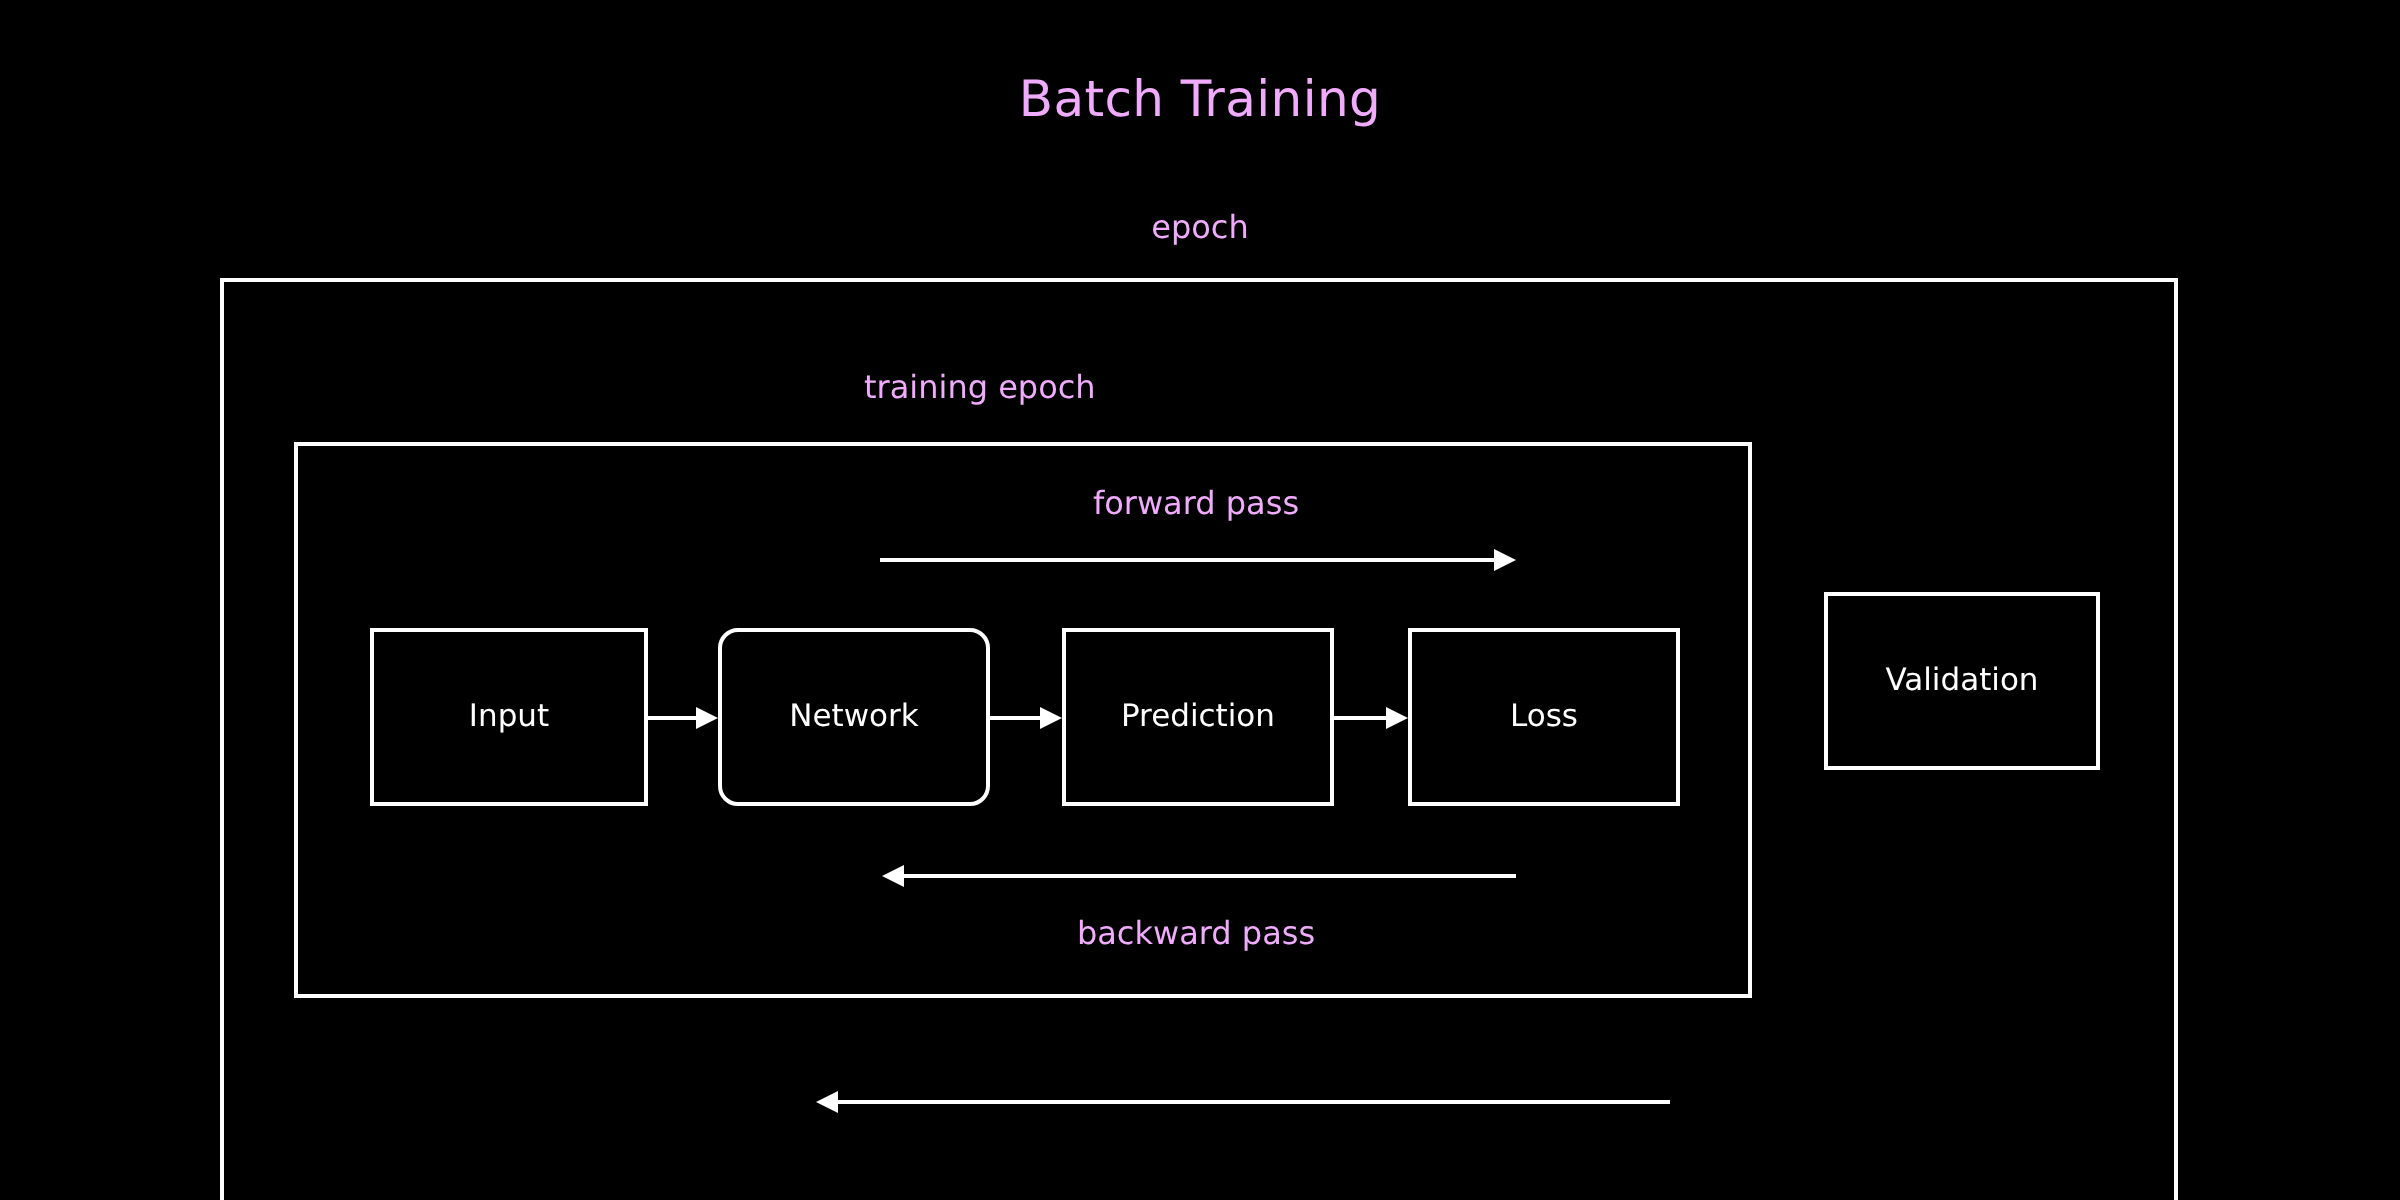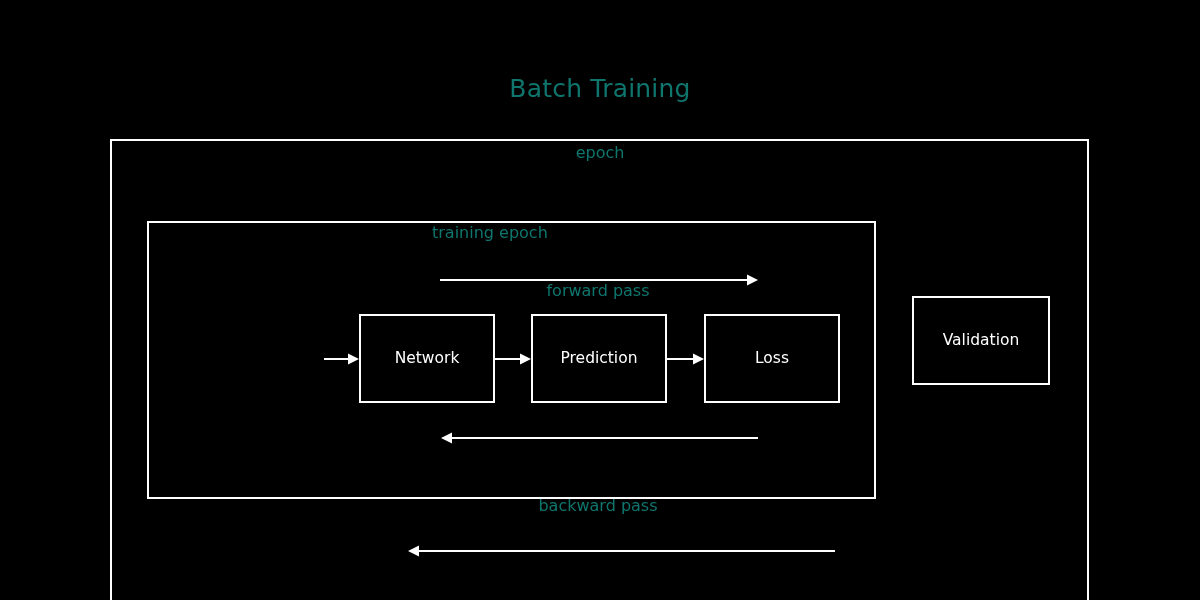--- a/index.html
+++ b/index.html
@@ -16,25 +16,24 @@
     position: relative;
     width: 1200px;
     height: 600px;
     background: #000000;
     overflow: hidden;
   }
 
   
   .txt {
     position: absolute;
-    color: #0f766e;
+    color: #f0abfc;
     white-space: nowrap;
     line-height: 1;
     user-select: none;
-    margin-top: 39px;
   }
   .title {
     font-size: 25px;
     letter-spacing: 0.2px;
     left: 0;
     width: 1200px;
     text-align: center;
     top: 37px;
   }
   .caption {
@@ -97,21 +96,24 @@
   <div class="frame" id="frame-epoch" style="left: 110px; top: 139px; width: 979px; height: 470px;"></div>
 
   <div class="txt caption" id="label-training-loop" style="left: 432px; top: 186px;">training epoch</div>
 
   <div class="frame" id="frame-training-loop" style="left: 147px; top: 221px; width: 729px; height: 278px;"></div>
 
   <div class="txt caption" id="label-forward-pass" style="left: 0px; width: 1200px; text-align: center; top: 244px; transform: translateX(-2px);">forward pass</div>
 
   <div class="txt caption" id="label-backward-pass" style="left: 0px; width: 1200px; text-align: center; top: 459px; transform: translateX(-2px);">backward pass</div>
 
-  <div class="node" id="node-network" style="left: 359px; top: 314px; width: 136px; height: 89px;">
+  <div class="node" id="node-input" style="left: 185px; top: 314px; width: 139px; height: 89px;">
+    <span class="node-label">Input</span>
+  </div>
+  <div class="node" id="node-network" style="left: 359px; top: 314px; width: 136px; height: 89px; border-radius: 10px;">
     <span class="node-label">Network</span>
   </div>
   <div class="node" id="node-prediction" style="left: 531px; top: 314px; width: 136px; height: 89px;">
     <span class="node-label">Prediction</span>
   </div>
   <div class="node" id="node-loss" style="left: 704px; top: 314px; width: 136px; height: 89px;">
     <span class="node-label">Loss</span>
   </div>
   <div class="node" id="node-validation" style="left: 912px; top: 296px; width: 138px; height: 89px;">
     <span class="node-label">Validation</span>

